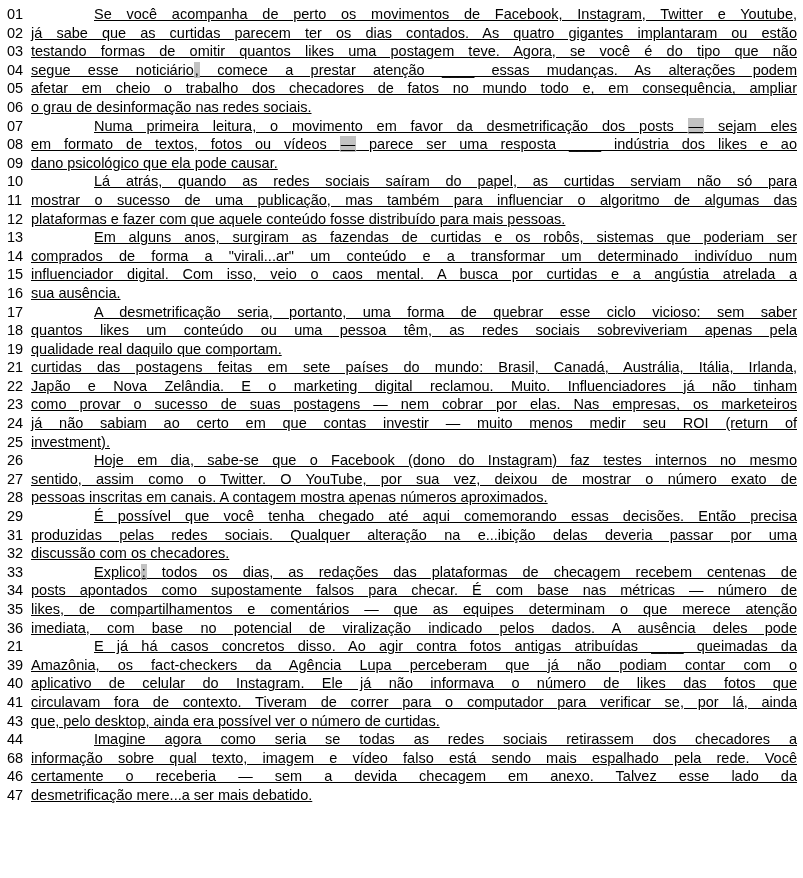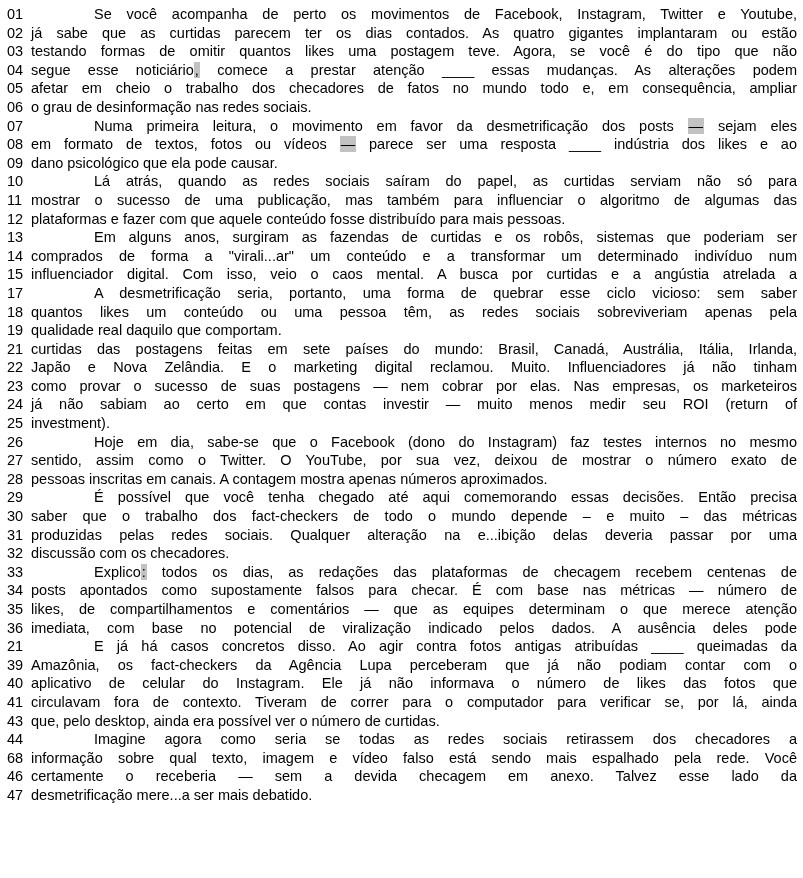--- a/index.html
+++ b/index.html
@@ -30,20 +30,21 @@
   }
   .num {
     flex: 0 0 24px;
     text-align: left;
   }
   .txt {
     flex: 1 1 auto;
     min-width: 0;
     text-align: justify;
     text-align-last: justify;
+    text-decoration: underline;
   }
   .txt.para-end {
     text-align: right;
     text-align-last: left;
   }
   .txt.indent {
     text-indent: 63px;
   }
   .hl {
     background: #c2c2c2;
@@ -109,20 +110,24 @@
       </div>
       <div class="line">
         <span class="num">14</span>
         <span class="txt">comprados de forma a "virali...ar" um conteúdo e a transformar um determinado indivíduo num</span>
       </div>
       <div class="line">
         <span class="num">15</span>
         <span class="txt">influenciador digital. Com isso, veio o caos mental. A busca por curtidas e a angústia atrelada a</span>
       </div>
       <div class="line">
+        <span class="num">16</span>
+        <span class="txt para-end">sua ausência.</span>
+      </div>
+      <div class="line">
         <span class="num">17</span>
         <span class="txt indent">A desmetrificação seria, portanto, uma forma de quebrar esse ciclo vicioso: sem saber</span>
       </div>
       <div class="line">
         <span class="num">18</span>
         <span class="txt">quantos likes um conteúdo ou uma pessoa têm, as redes sociais sobreviveriam apenas pela</span>
       </div>
       <div class="line">
         <span class="num">19</span>
         <span class="txt para-end">qualidade real daquilo que comportam.</span>
@@ -155,24 +160,20 @@
         <span class="num">27</span>
         <span class="txt">sentido, assim como o Twitter. O YouTube, por sua vez, deixou de mostrar o número exato de</span>
       </div>
       <div class="line">
         <span class="num">28</span>
         <span class="txt para-end">pessoas inscritas em canais. A contagem mostra apenas números aproximados.</span>
       </div>
       <div class="line">
         <span class="num">29</span>
         <span class="txt indent">É possível que você tenha chegado até aqui comemorando essas decisões. Então precisa</span>
-      </div>
-      <div class="line">
-        <span class="num">30</span>
-        <span class="txt">saber que o trabalho dos fact-checkers de todo o mundo depende – e muito – das métricas</span>
       </div>
       <div class="line">
         <span class="num">31</span>
         <span class="txt">produzidas pelas redes sociais. Qualquer alteração na e...ibição delas deveria passar por uma</span>
       </div>
       <div class="line">
         <span class="num">32</span>
         <span class="txt para-end">discussão com os checadores.</span>
       </div>
       <div class="line">

